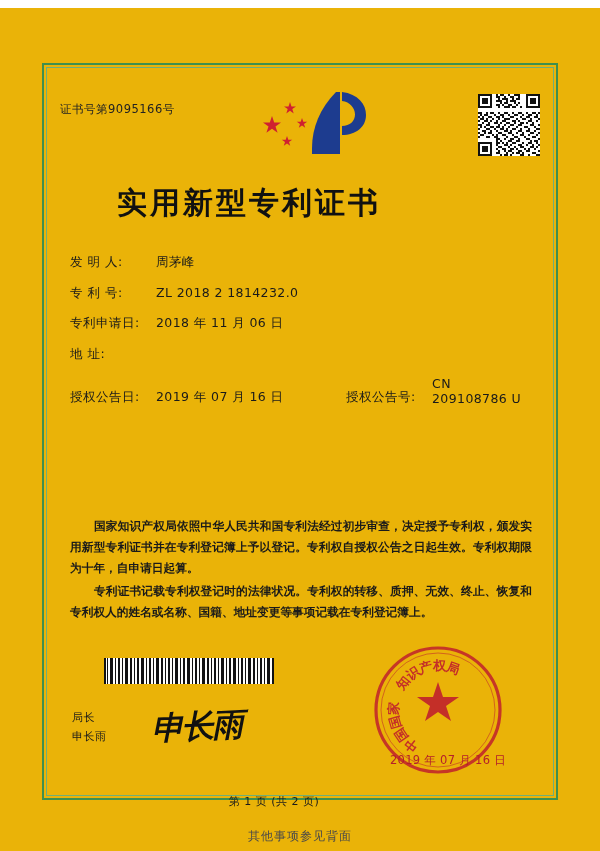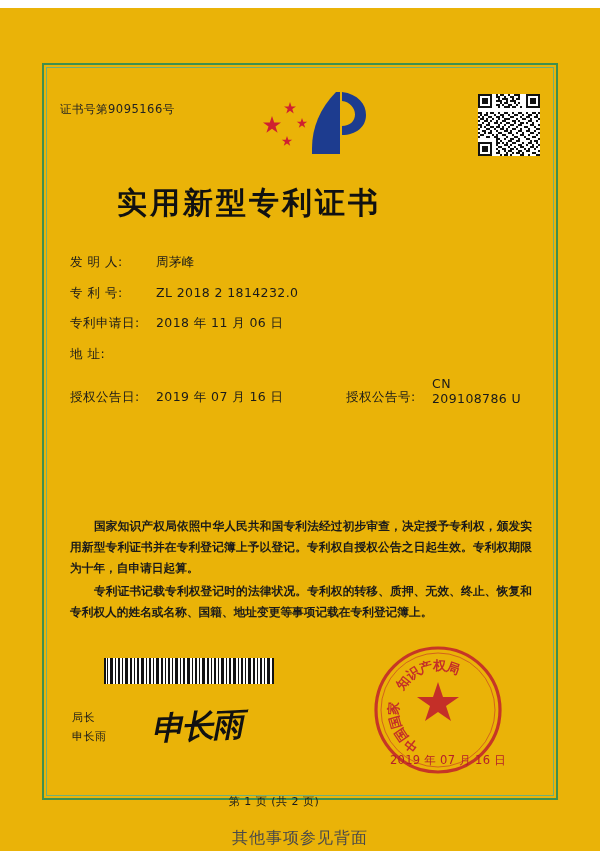--- a/index.html
+++ b/index.html
@@ -207,21 +207,21 @@
     color: #1a1a1a;
     letter-spacing: 0.5px;
   }
 
   .footnote {
     position: absolute;
     left: 0;
     top: 820px;
     width: 600px;
     text-align: center;
-    font-size: 16px;
+    font-size: 12px;
     color: #4a4a4a;
     letter-spacing: 1px;
   }
 </style>
 </head>
 <body>
 
 <div class="page">
 
   <div class="cert-border"></div>

